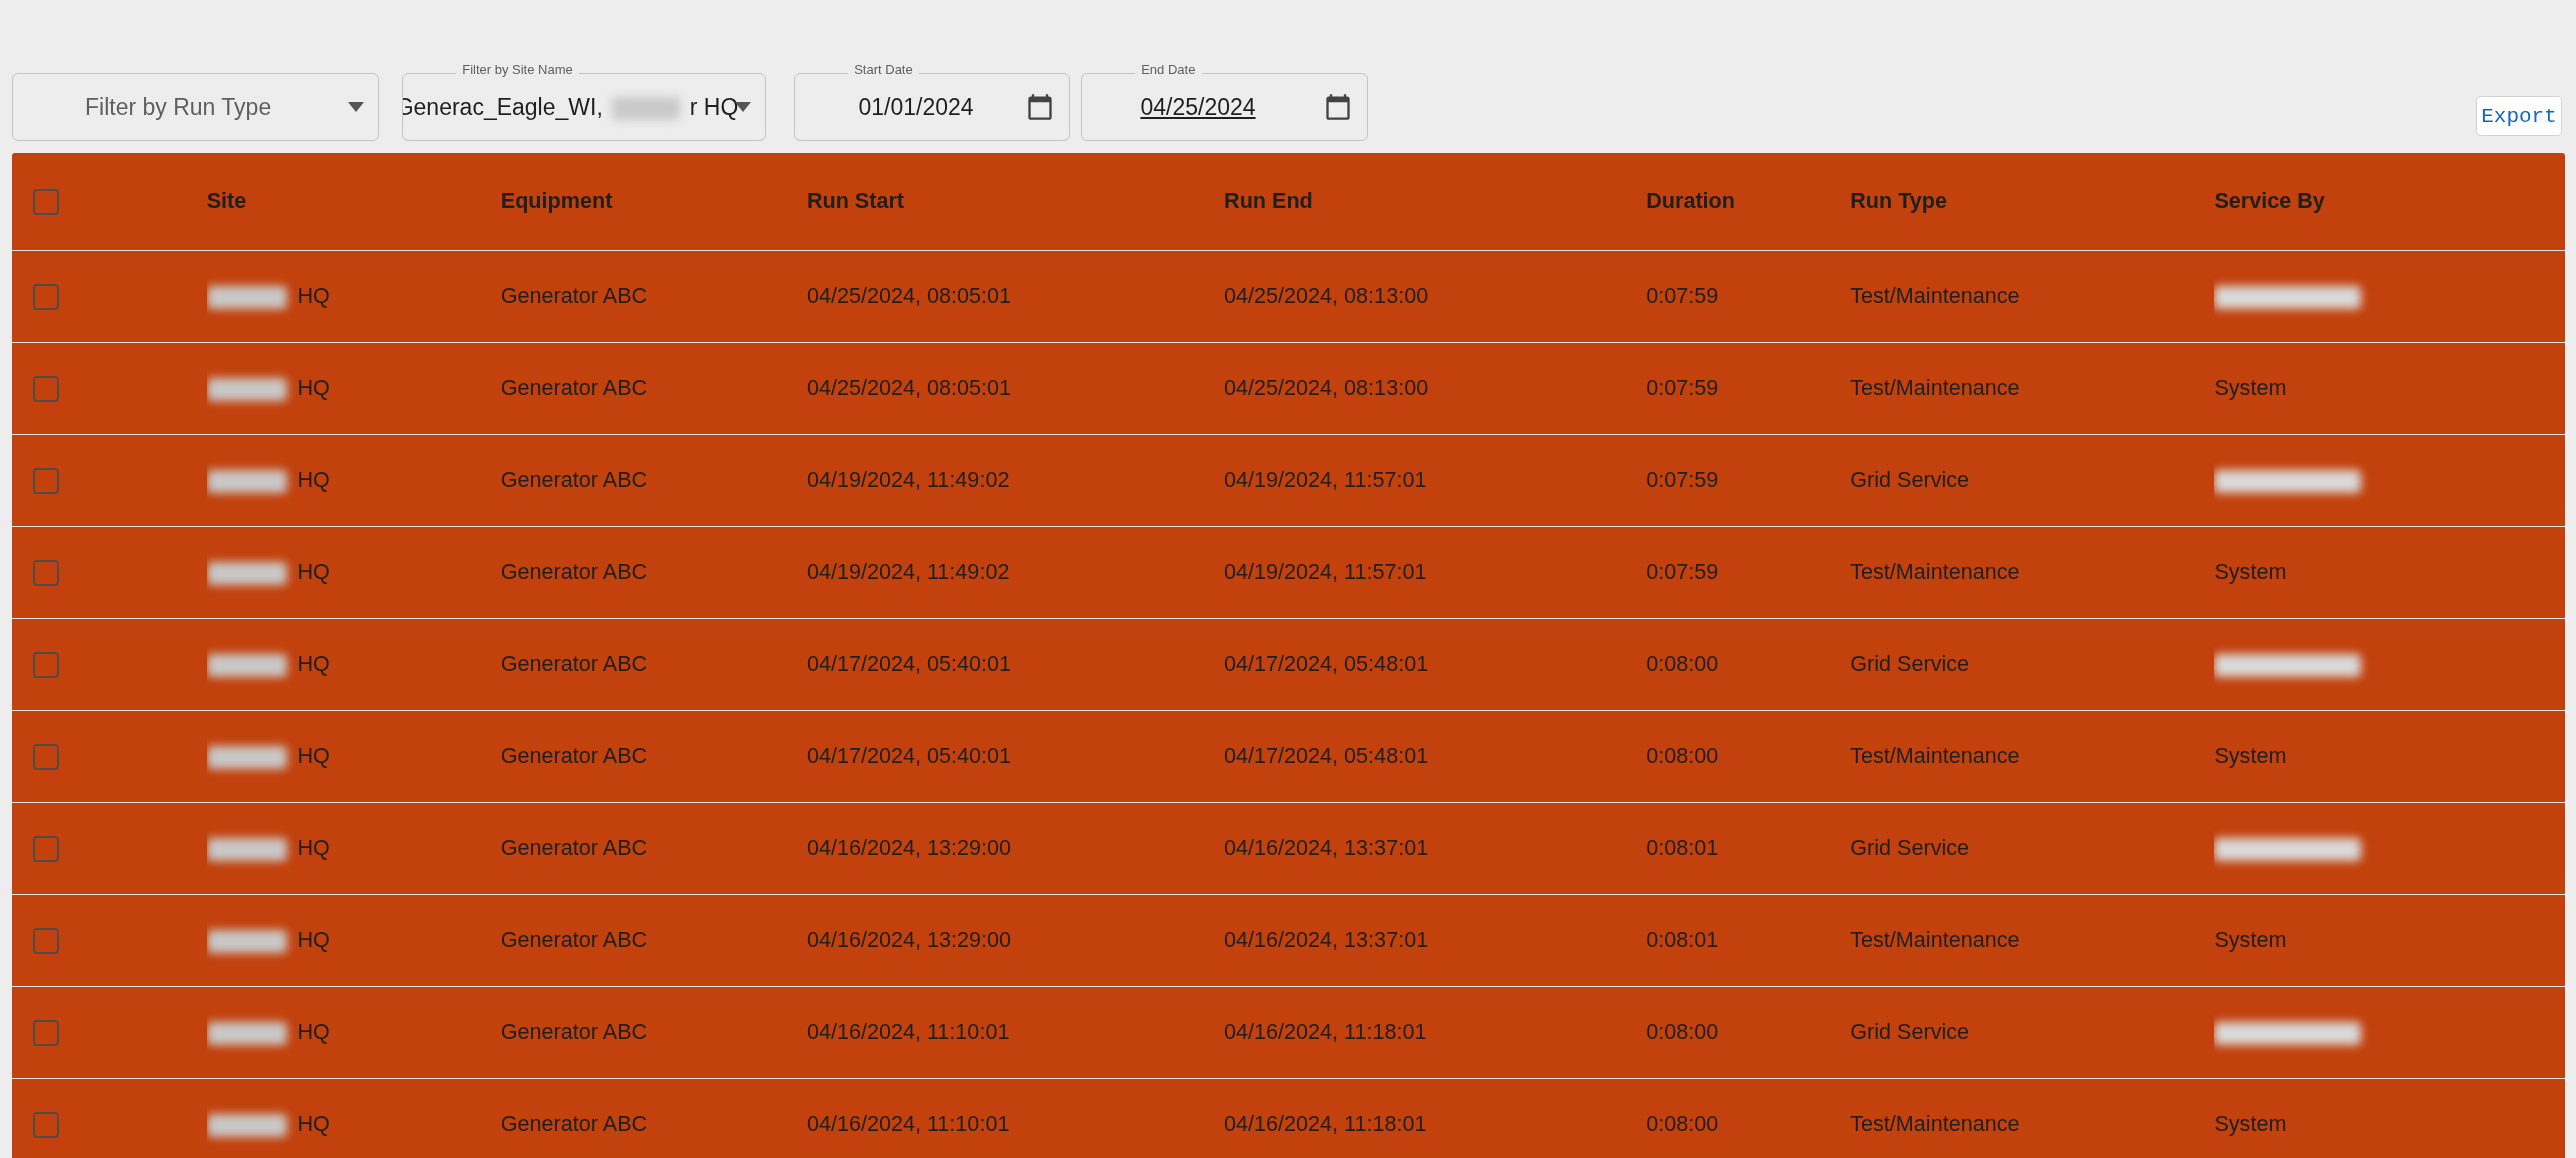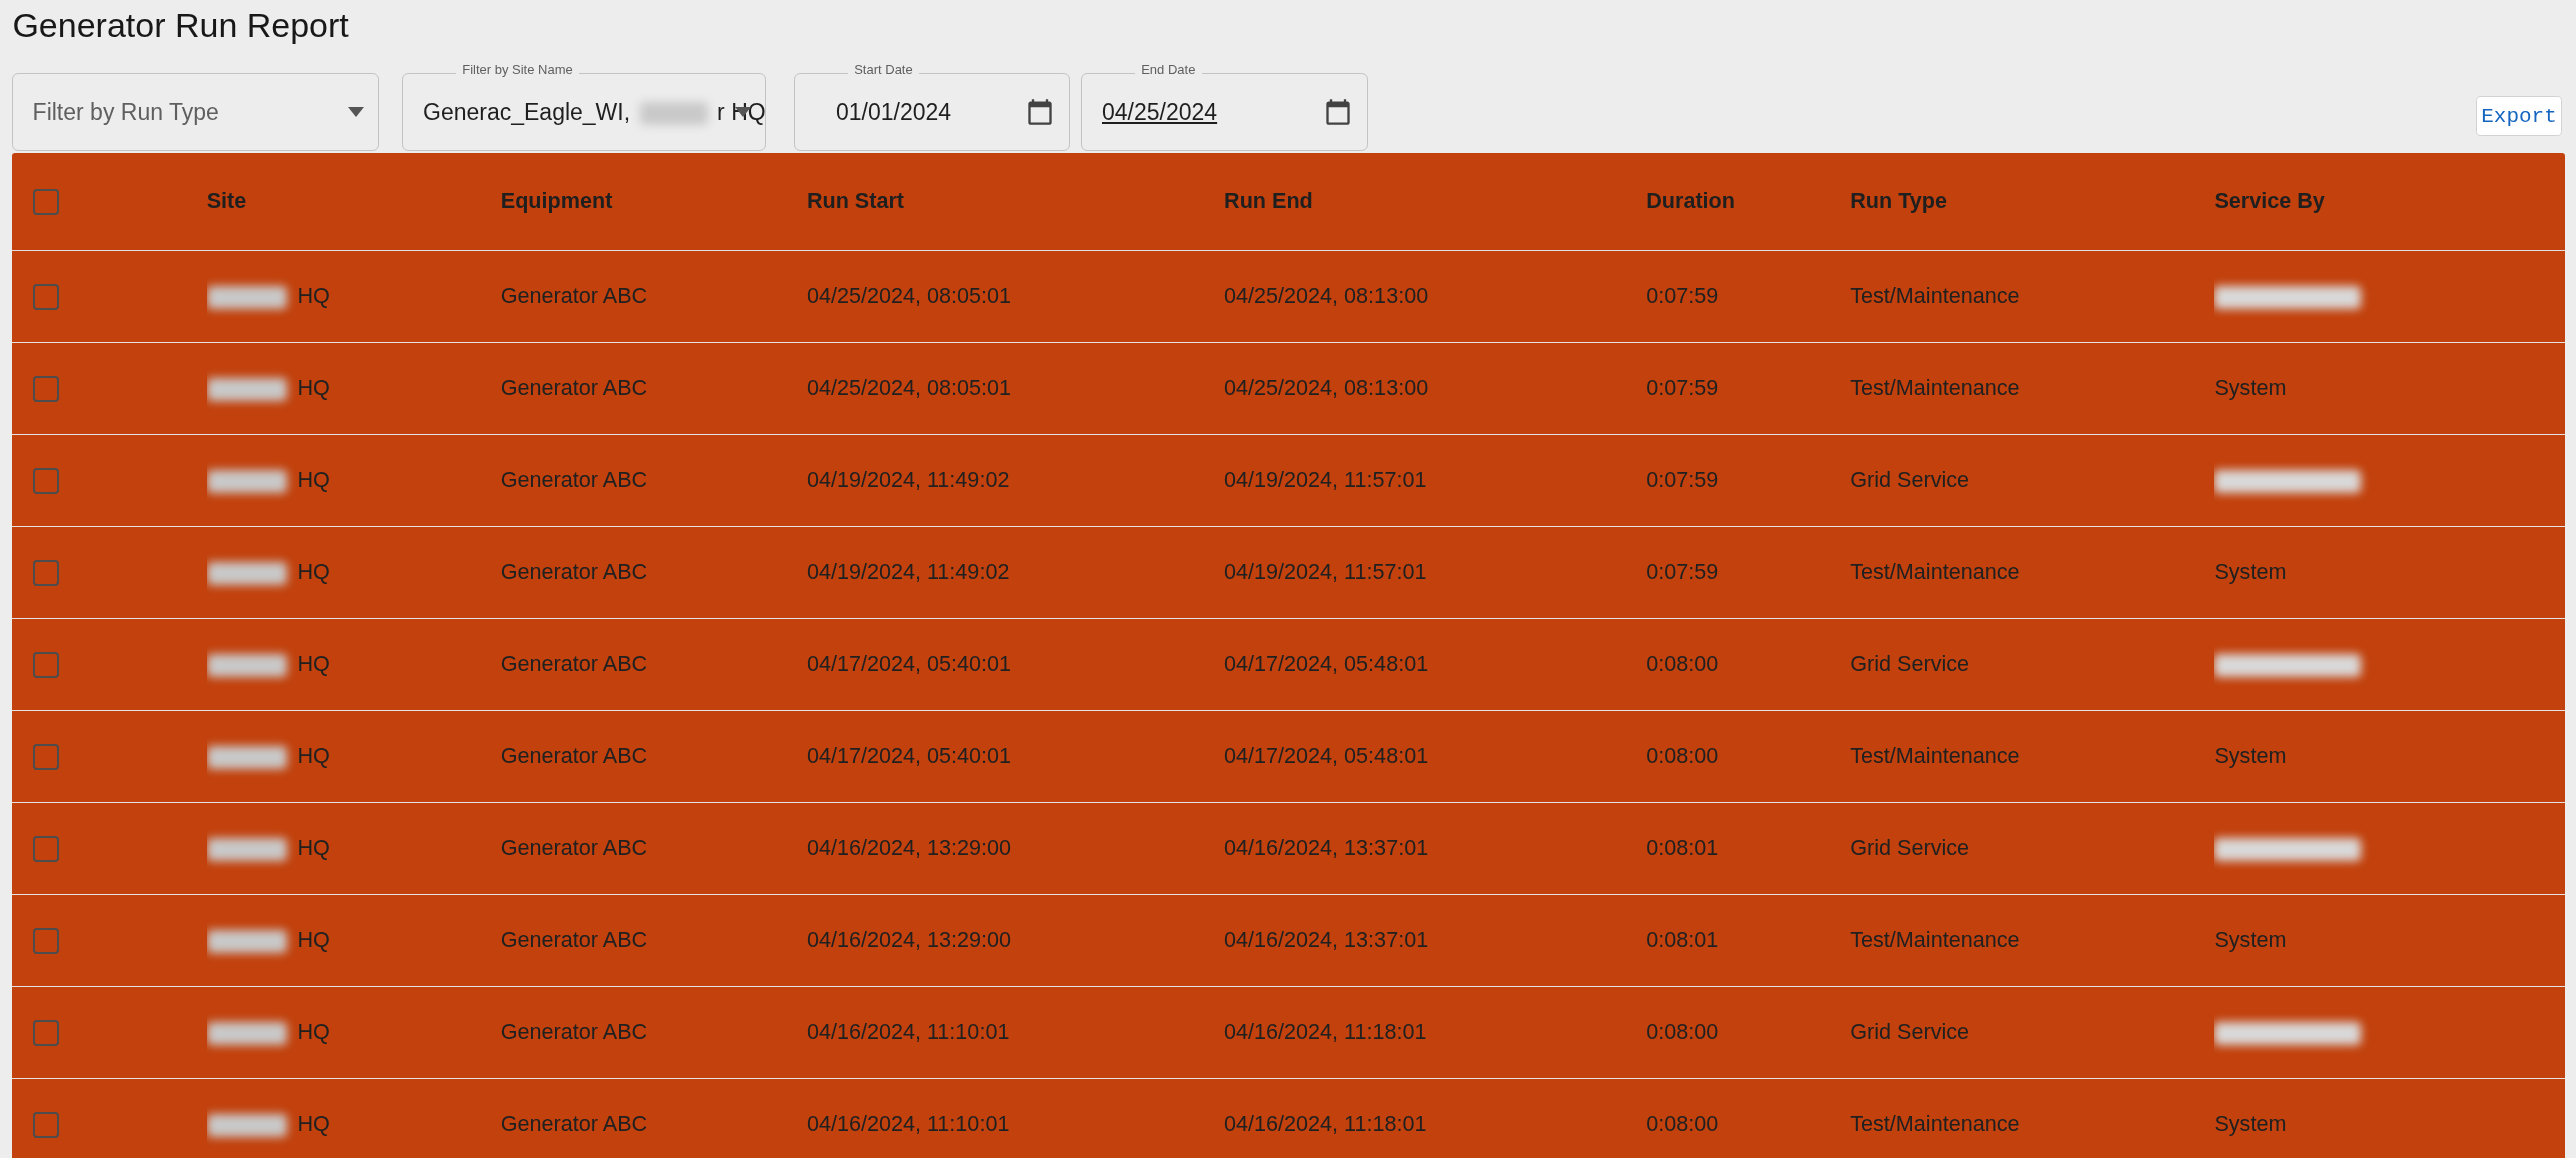--- a/index.html
+++ b/index.html
@@ -12,27 +12,27 @@
   .page { position:relative; width:2576px; height:1158px; }
 
   
   .title {
     position:absolute; left:12.4px; top:6.2px;
     font-size:34px; font-weight:500; color:#181818;
   }
 
   
   .field {
-    position:absolute; top:73px; height:78px;
+    position:absolute; top:73px; height:68px;
     border:0.8px solid #c3c3c3; border-radius:6.2px;
     display:flex; align-items:center;
     padding:0 54px 0 20px;
     font-size:23px; color:#1f1f1f;
     white-space:nowrap; overflow:hidden;
-    cursor:pointer; background:transparent;
+    cursor:pointer; background:transparent;justify-content:center;
   }
   #f-runtype { left:11.6px;  width:367px; }
   #f-site    { left:402px; width:364px; }
   #f-start   { left:794px; width:276px; padding-right:73px;padding-left:41px; }
   #f-end     { left:1081px; width:287px; padding-right:73px;text-decoration:underline; }
 
   .placeholder { color:#5f5f5f; }
   .label-wrap {
     position:absolute; top:63px; font-size:13px; color:#5f5f5f;
     background:#ededed; padding:0 6.2px; z-index:2; line-height:1.1;margin-left:40px;
@@ -89,21 +89,20 @@
     display:inline-block; width:25.5px; height:25.5px;
     border:2.3px solid #4d4d4d; border-radius:3.9px;
     background:transparent; cursor:pointer; vertical-align:middle;
   }
 </style>
 </head>
 <body>
 
 <div class="page">
 
-  <h1 class="title">Generator Run Report</h1>
 
   <div>
 
     <div class="field" id="f-runtype">
       <span class="placeholder">Filter by Run Type</span>
       <span class="caret"></span>
     </div>
 
     <span class="label-wrap" id="lbl-site">Filter by Site Name</span>
     <div class="field" id="f-site">

